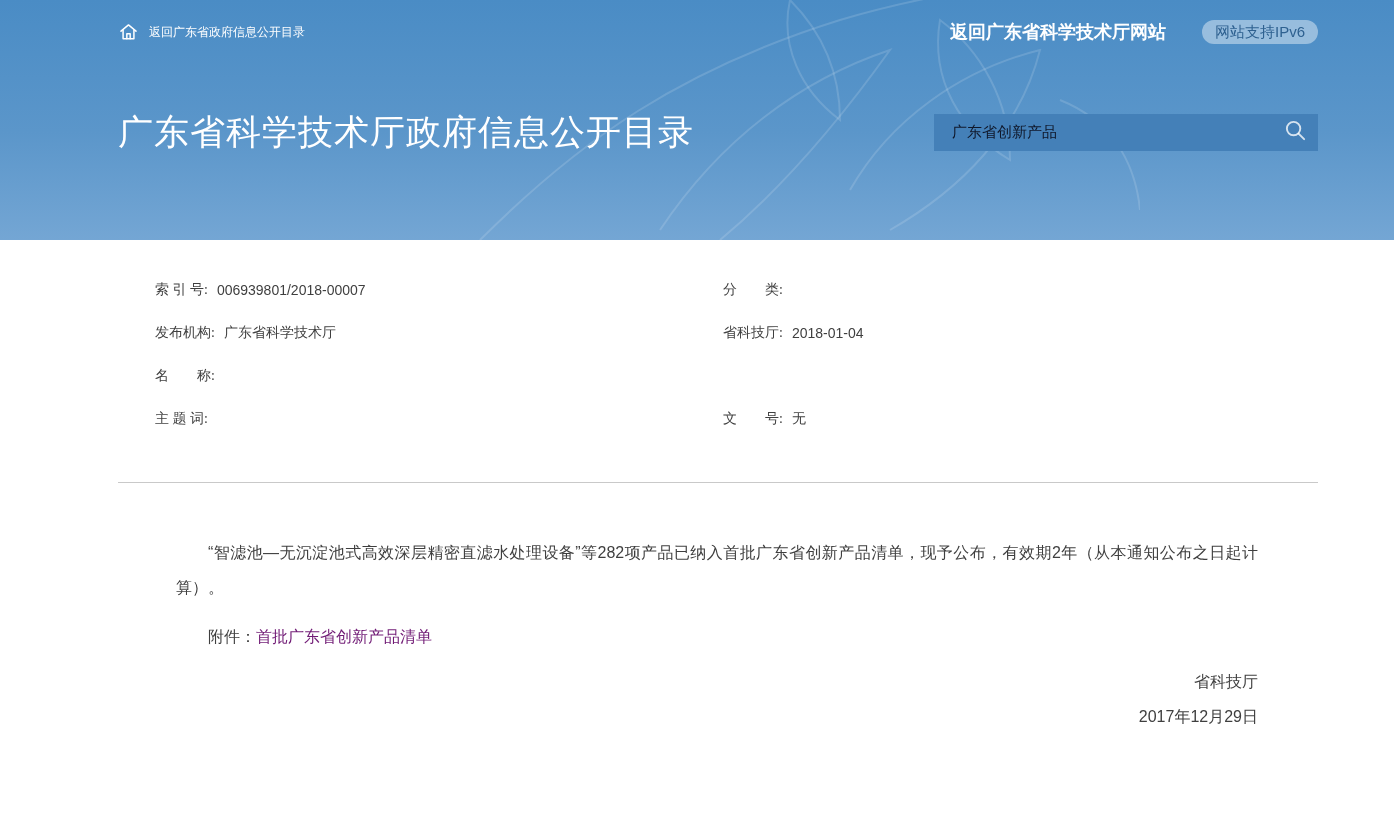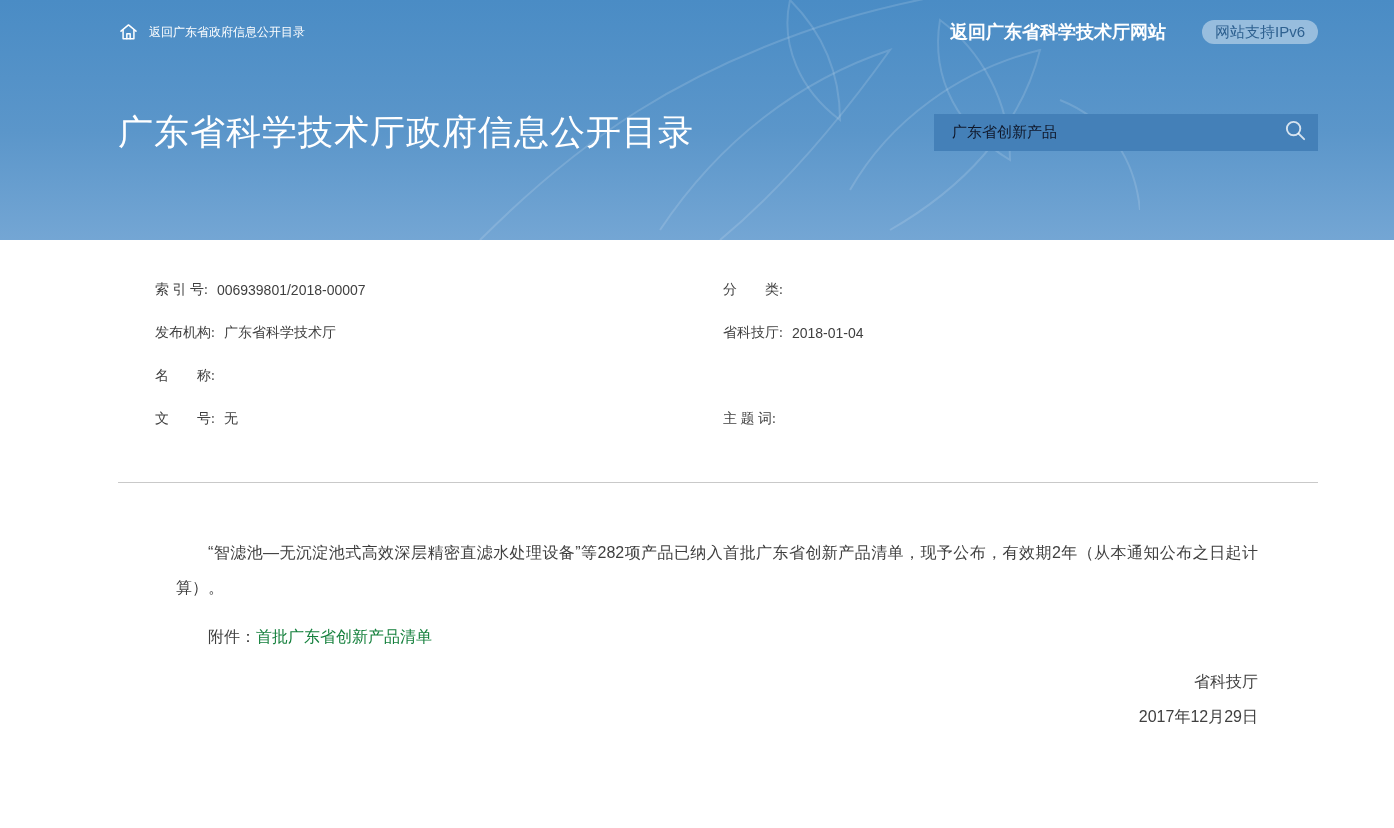--- a/index.html
+++ b/index.html
@@ -150,21 +150,21 @@
     line-height: 35px;
     text-indent: 32px;
     text-align: justify;
   }
   .attach-line {
     margin: 14px 0 0 0;
     line-height: 35px;
     text-indent: 32px;
   }
   .attach-link {
-    color: #15803d;
+    color: #701a75;
     text-decoration: none;
     cursor: pointer;
   }
   .sig-line {
     margin: 10px 0 0 0;
     line-height: 35px;
     text-align: right;
   }
   .date-line {
     margin: 0;
@@ -238,26 +238,26 @@
     </div>
     <div class="meta-cell">
       <span class="meta-label">省科技厅:</span>
       <span class="meta-value">2018-01-04</span>
     </div>
     <div class="meta-cell">
       <span class="meta-label">名　　称:</span>
     </div>
     <div class="meta-cell"></div>
     <div class="meta-cell">
+      <span class="meta-label">主 题 词:</span>
+      <span class="meta-value"></span>
+    </div>
+    <div class="meta-cell">
       <span class="meta-label">文　　号:</span>
       <span class="meta-value">无</span>
-    </div>
-    <div class="meta-cell">
-      <span class="meta-label">主 题 词:</span>
-      <span class="meta-value"></span>
     </div>
   </div>
 
   <hr class="divider">
 
   <div class="article">
     <p class="body-par">“智滤池—无沉淀池式高效深层精密直滤水处理设备”等282项产品已纳入首批广东省创新产品清单，现予公布，有效期2年（从本通知公布之日起计算）。</p>
     <p class="attach-line">
       <span>附件：</span><a class="attach-link">首批广东省创新产品清单</a>
     </p>

